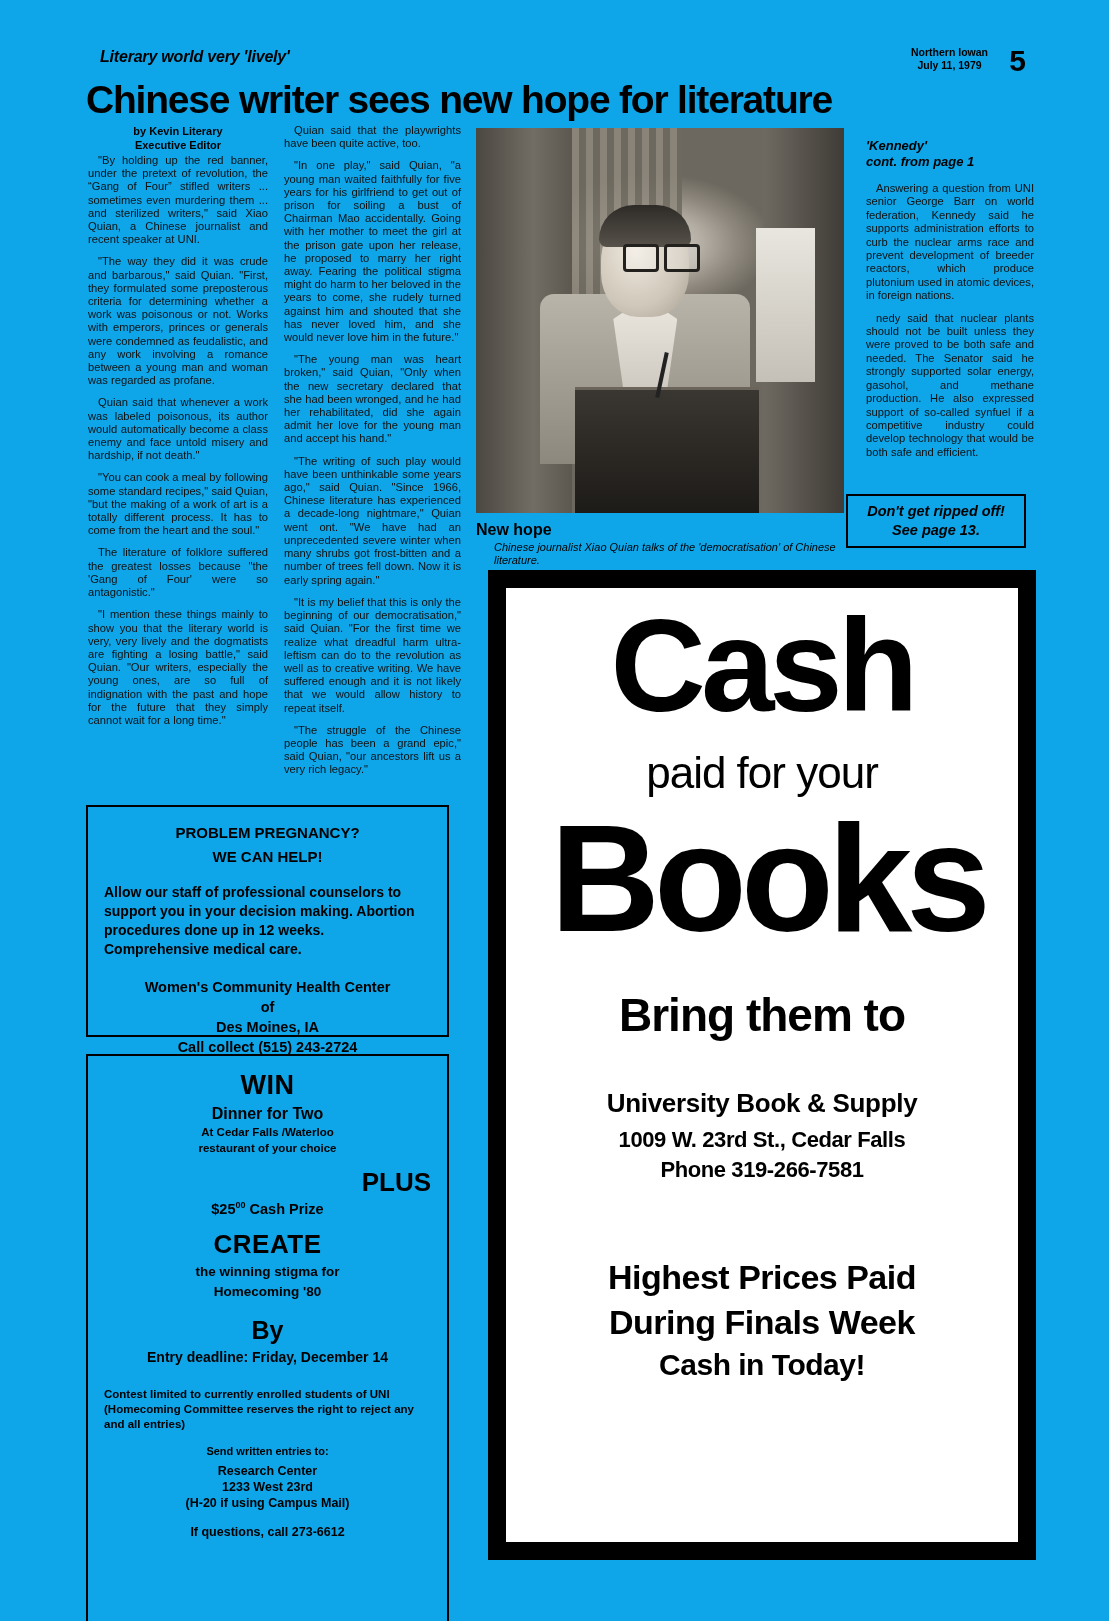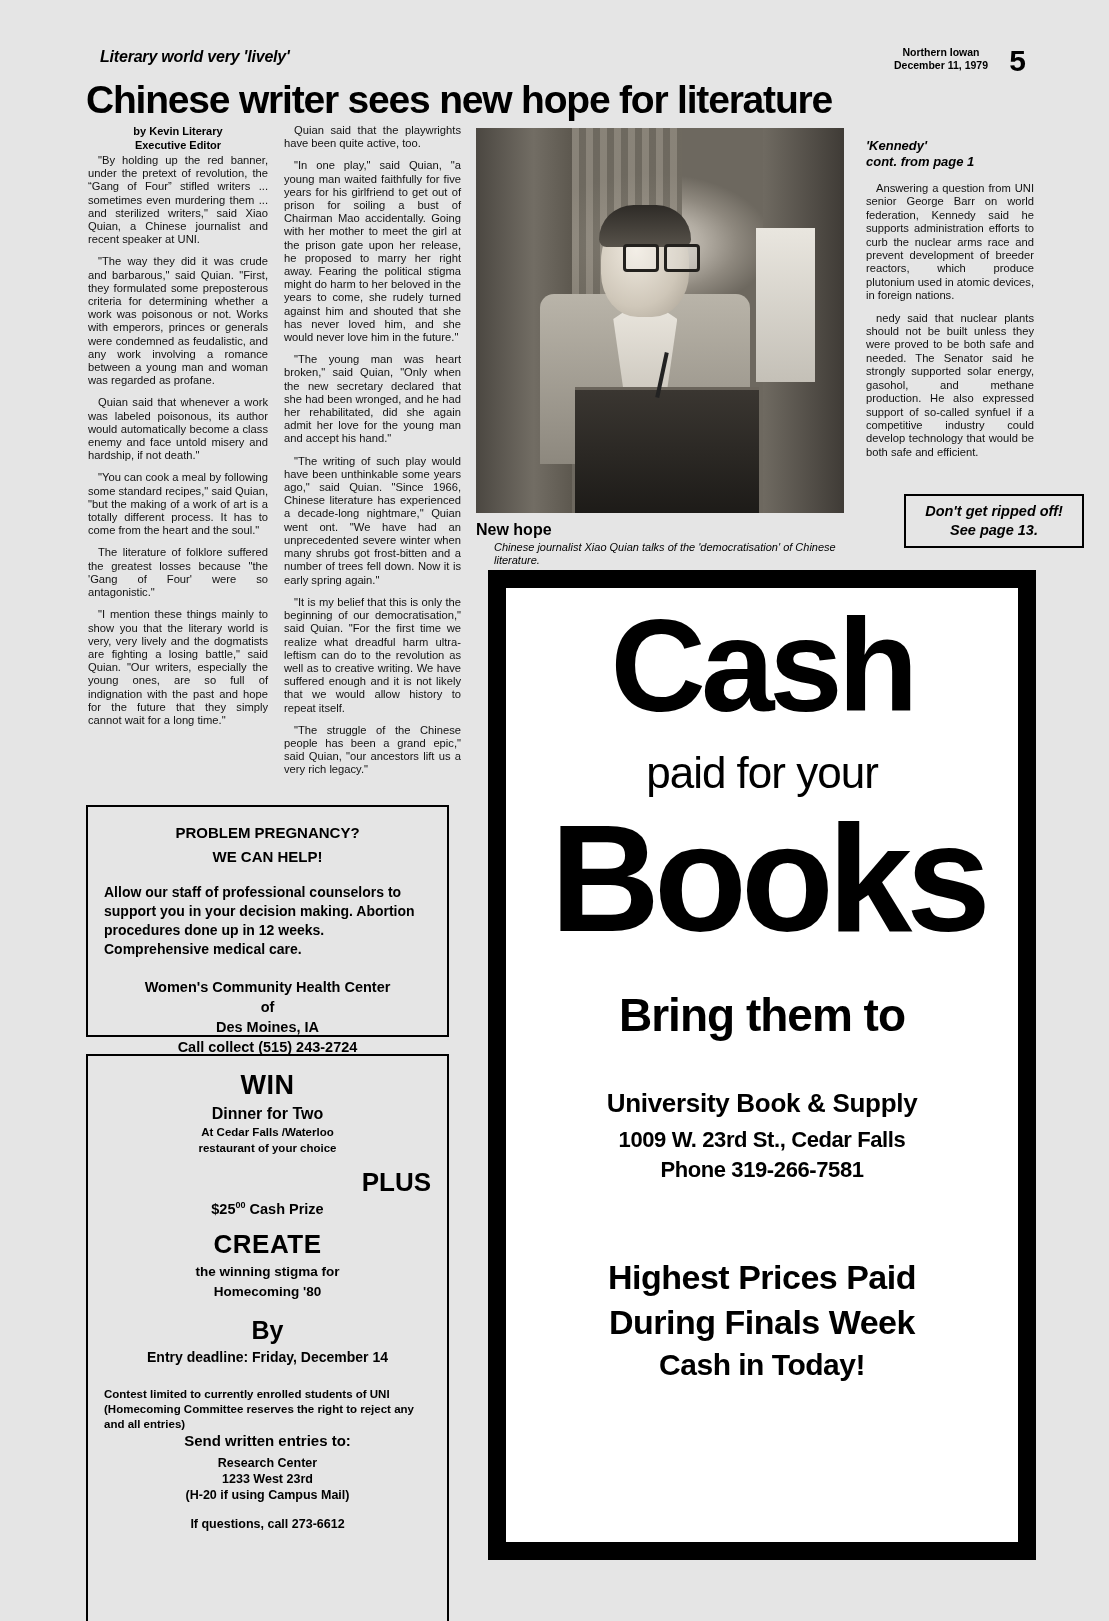--- a/index.html
+++ b/index.html
@@ -13,21 +13,21 @@
     position: relative;
     font-family: "Liberation Sans", sans-serif;
     color: #000;
     overflow: hidden;
   }
   .page {
     position: absolute;
     left: 0; top: 0;
     width: 1109px;
     height: 1621px;
-    background: #e5e5e5;
+    background: #0ea5e9;
   }
 
   
   .masthead {
     position: absolute;
     left: 86px; top: 46px;
     width: 940px;
     height: 34px;
   }
   .kicker {
@@ -159,21 +159,21 @@
   #kennedy-col {
     position: absolute;
     left: 866px; top: 182px;
     width: 168px;
     font-size: 11.2px;
     line-height: 13.4px;
     text-align: justify;
   }
   .ripped-box {
     position: absolute;
-    left: 904px; top: 494px;
+    left: 846px; top: 494px;
     width: 176px; height: 50px;
     border: 2px solid #000;
     display: flex;
     flex-direction: column;
     align-items: center;
     justify-content: center;
   }
   .ripped-box div {
     font-size: 14.5px;
     font-weight: bold;
@@ -215,21 +215,21 @@
   .ad-win .sub1 { font-size: 16px; font-weight: bold; margin-top: 4px; }
   .ad-win .sub2 { font-size: 11.5px; font-weight: bold; line-height: 14px; margin-top: 2px;}
   .ad-win .plus { font-size: 26px; font-weight: bold; margin-top: 12px; text-align: right;}
   .ad-win .prize { font-size: 14.5px; font-weight: bold; margin-top: 2px;}
   .ad-win .prize sup { font-size: 9px; vertical-align: super;}
   .ad-win .create { font-size: 26px; font-weight: bold; margin-top: 12px; letter-spacing:.5px;}
   .ad-win .theme { font-size: 13.5px; font-weight: bold; line-height: 17px; margin-top: 3px;}
   .ad-win .by { font-size: 25px; font-weight: bold; margin-top: 16px;}
   .ad-win .deadline { font-size: 14px; font-weight: bold; margin-top: 4px;}
   .ad-win .fine { font-size: 11.5px; font-weight: bold; line-height: 15px; margin-top: 22px; text-align:left;}
-  .ad-win .send { font-size: 15px; font-weight: bold; }
+  .ad-win .send { font-size: 11px; font-weight: bold; margin-top: 13px;}
   .ad-win .addr { font-size: 12.5px; font-weight: bold; line-height: 16px; margin-top: 6px;}
   .ad-win .quest { font-size: 12.5px; font-weight: bold; margin-top: 14px;}
 
   
   .ad-cash {
     position: absolute;
     left: 488px; top: 570px;
     width: 548px; height: 990px;
     background: #000;
     box-sizing: border-box;
@@ -299,21 +299,21 @@
 </style>
 </head>
 <body>
 
 <div class="page">
 
   <div class="masthead">
     <div class="kicker">Literary world very 'lively'</div>
     <div class="issue-info">
       <div>Northern Iowan</div>
-      <div>December 11, 1979</div>
+      <div>July 11, 1979</div>
     </div>
     <div class="page-number">5</div>
   </div>
 
   <div class="headline">Chinese writer sees new hope for literature</div>
 
   <div class="byline">
     <div>by Kevin Literary</div>
     <div>Executive Editor</div>
   </div>

